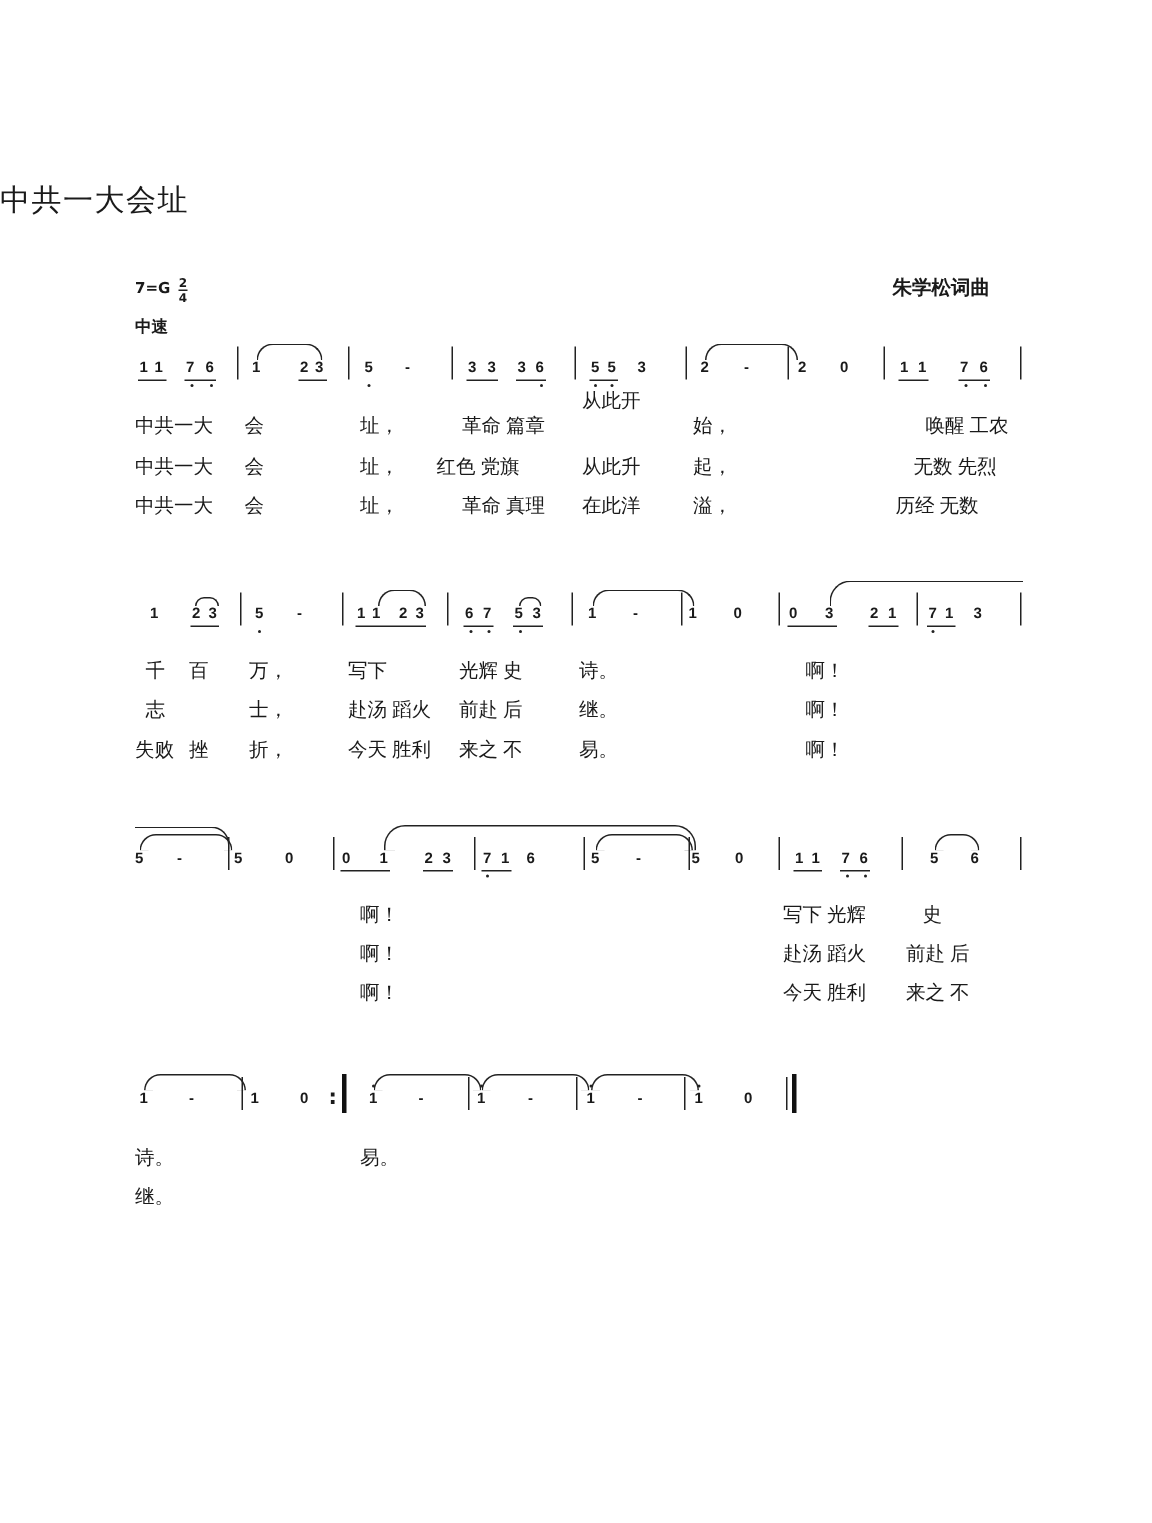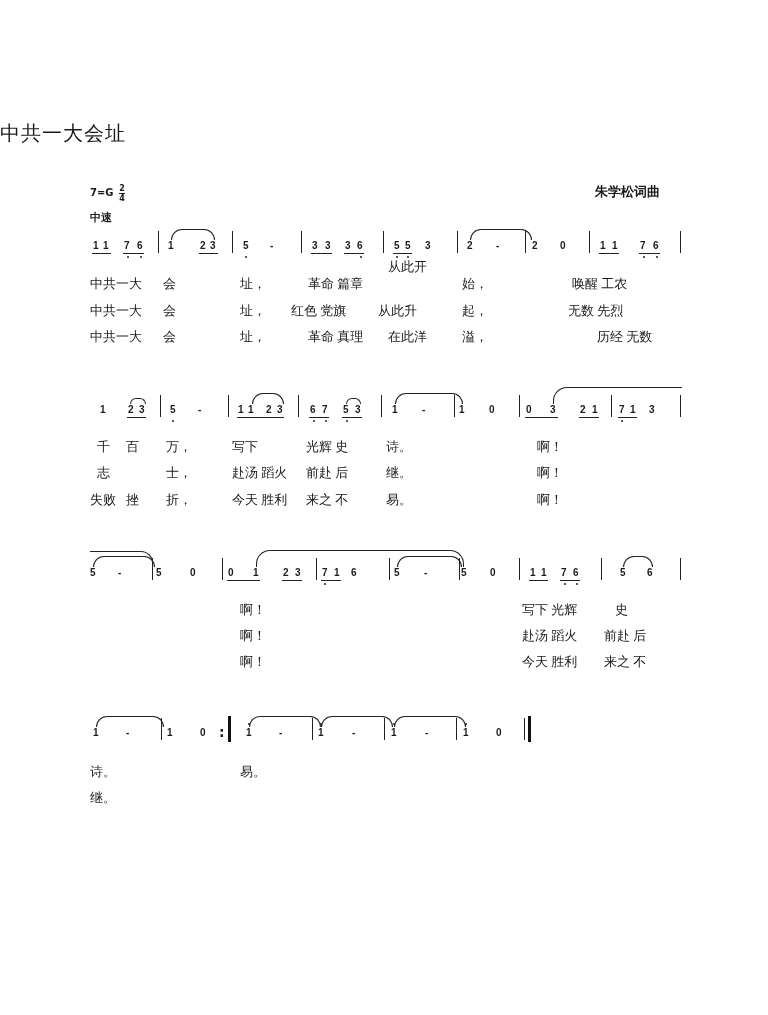--- a/index.html
+++ b/index.html
@@ -87,29 +87,29 @@
     <span class="dot" style="left:656px;top:16px"></span>
   <span class="bar" style="left:680px"></span>
 </div>
 
 <div class="lyric" style="left:90px;top:275px">中共一大</div>
 <div class="lyric" style="left:163px;top:275px">会</div>
 <div class="lyric" style="left:240px;top:275px">址，</div>
 <div class="lyric" style="left:308px;top:275px">革命 篇章</div>
 <div class="lyric" style="left:388px;top:258px">从此开</div>
 <div class="lyric" style="left:462px;top:275px">始，</div>
-<div class="lyric" style="left:572px;top:275px">唤醒 工农</div>
+<div class="lyric" style="left:617px;top:275px">唤醒 工农</div>
 
 <div class="lyric" style="left:90px;top:302px">中共一大</div>
 <div class="lyric" style="left:163px;top:302px">会</div>
 <div class="lyric" style="left:240px;top:302px">址，</div>
 <div class="lyric" style="left:291px;top:302px">红色 党旗</div>
-<div class="lyric" style="left:378px;top:302px">从此升</div>
+<div class="lyric" style="left:388px;top:302px">从此升</div>
 <div class="lyric" style="left:462px;top:302px">起，</div>
-<div class="lyric" style="left:568px;top:302px">无数 先烈</div>
+<div class="lyric" style="left:609px;top:302px">无数 先烈</div>
 
 <div class="lyric" style="left:90px;top:328px">中共一大</div>
 <div class="lyric" style="left:163px;top:328px">会</div>
 <div class="lyric" style="left:240px;top:328px">址，</div>
 <div class="lyric" style="left:308px;top:328px">革命 真理</div>
 <div class="lyric" style="left:388px;top:328px">在此洋</div>
 <div class="lyric" style="left:462px;top:328px">溢，</div>
 <div class="lyric" style="left:597px;top:328px">历经 无数</div>
 
 <div class="row" style="top:404px;">

